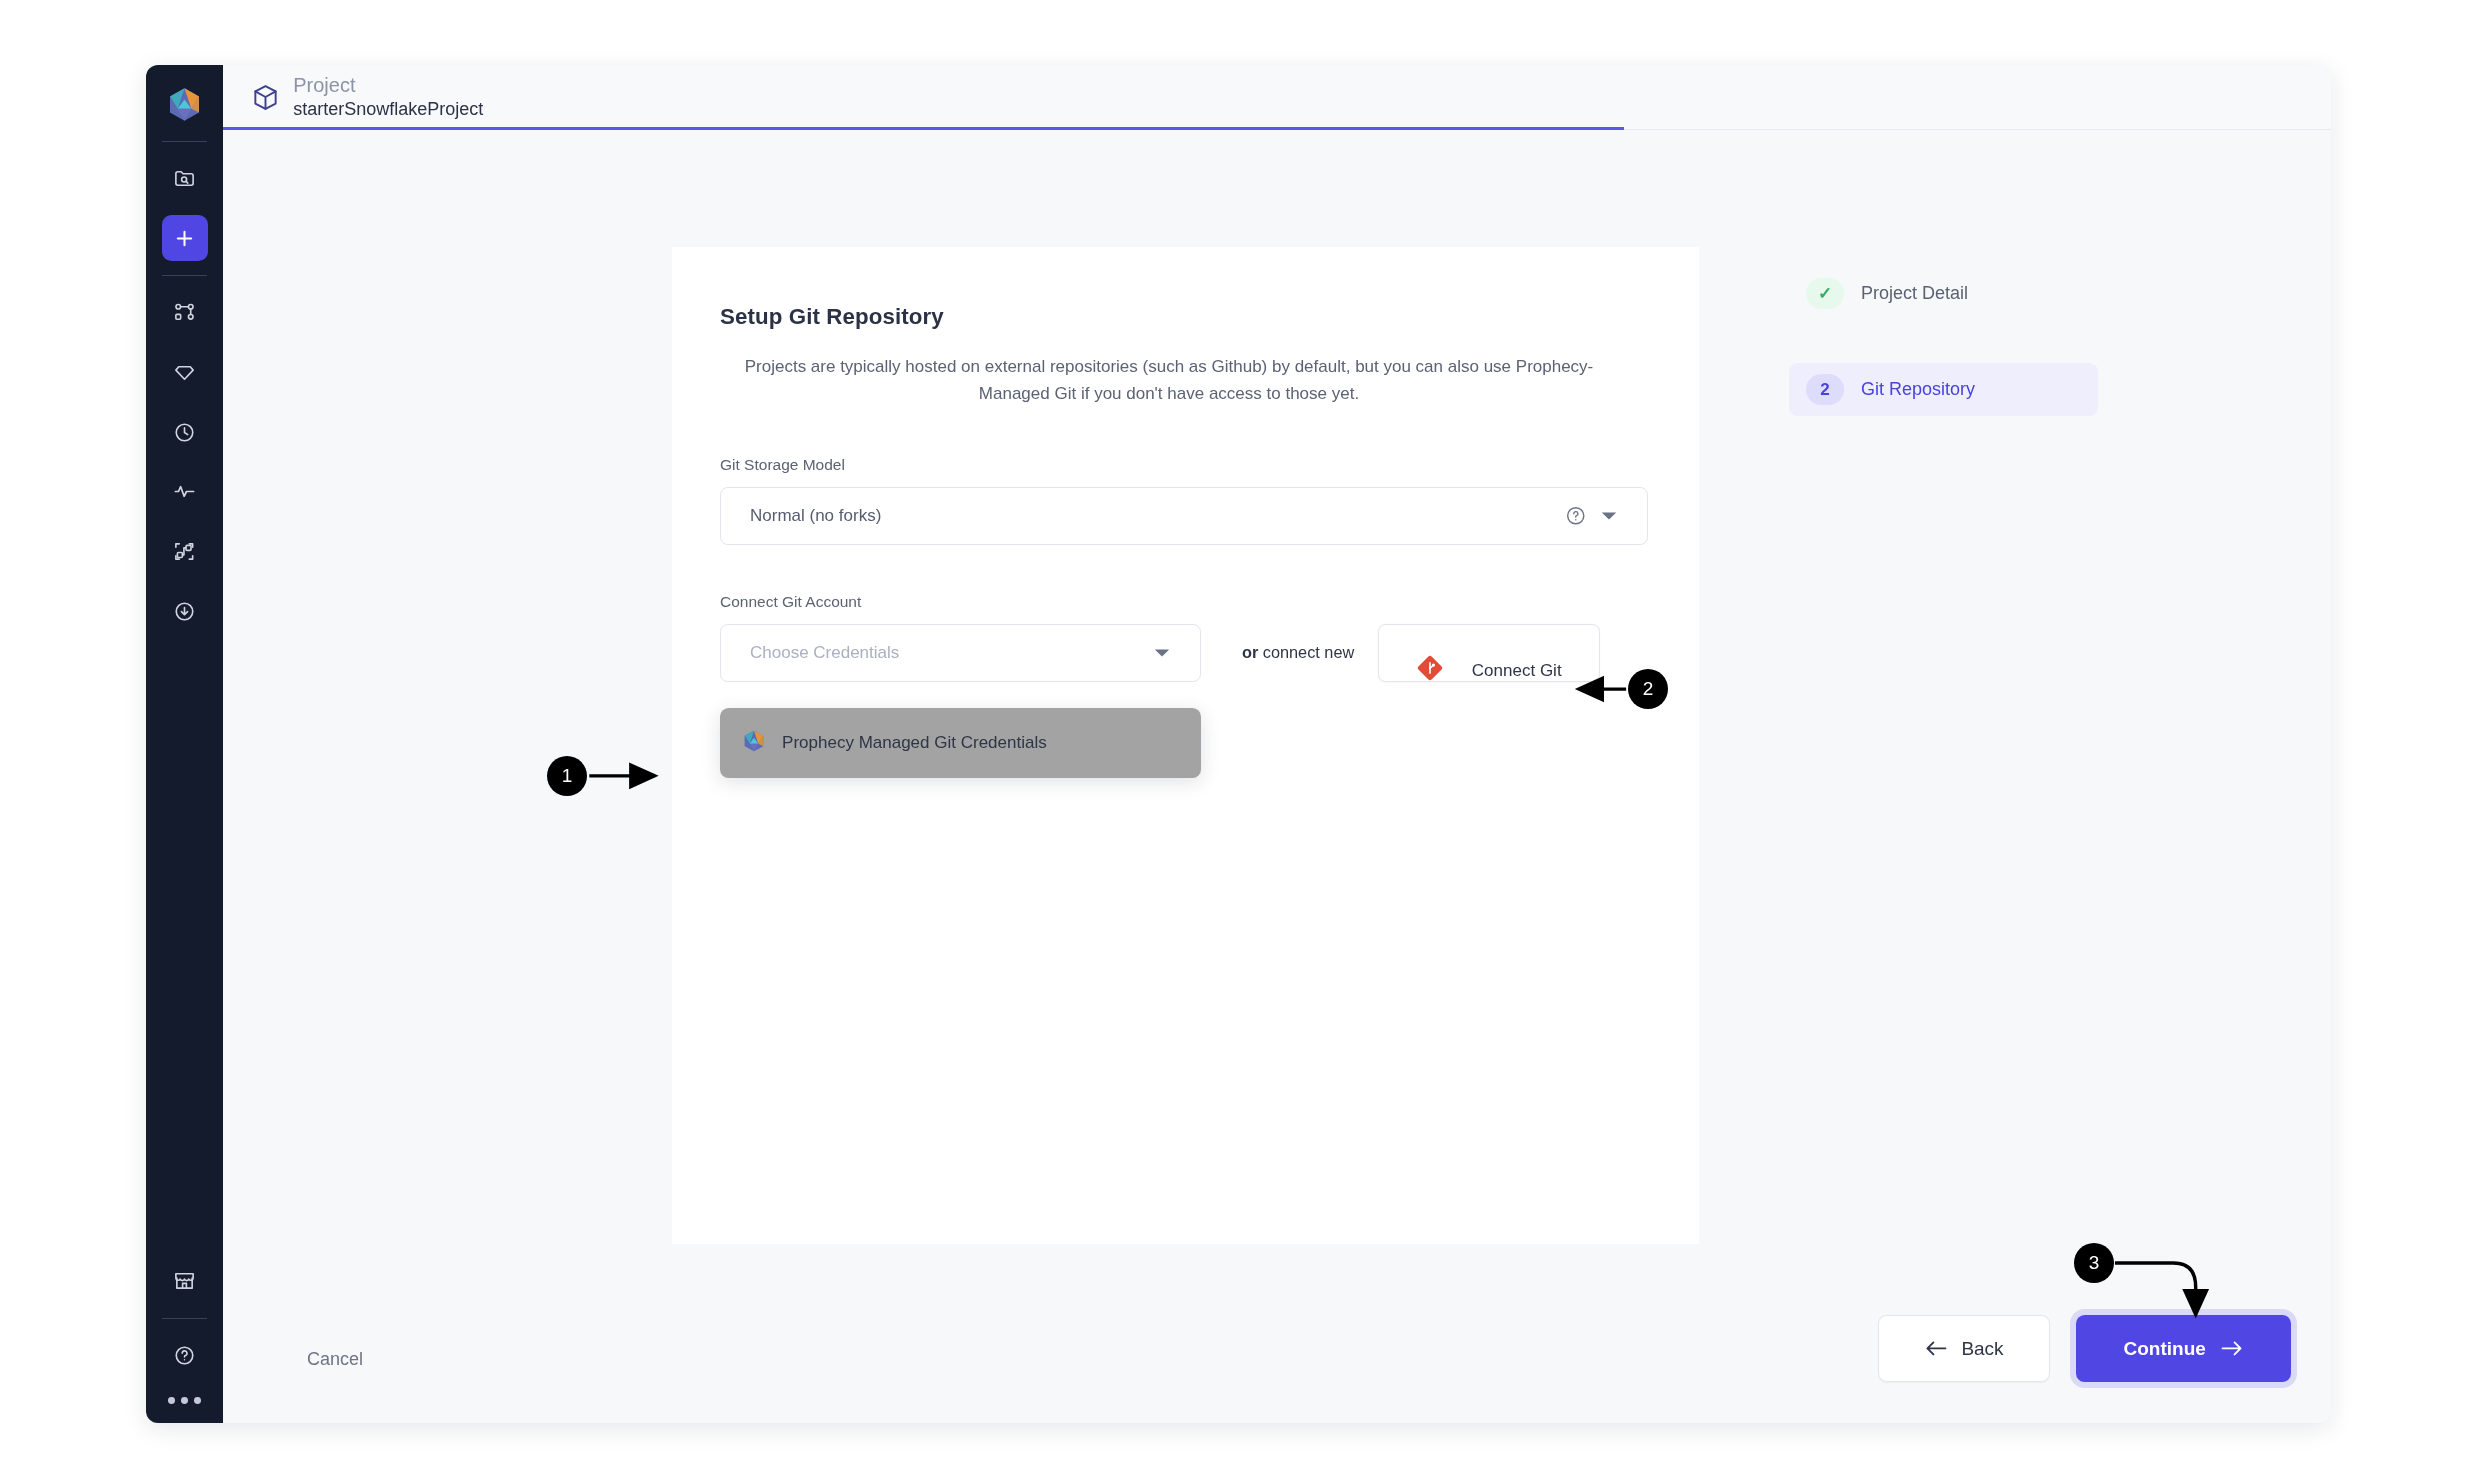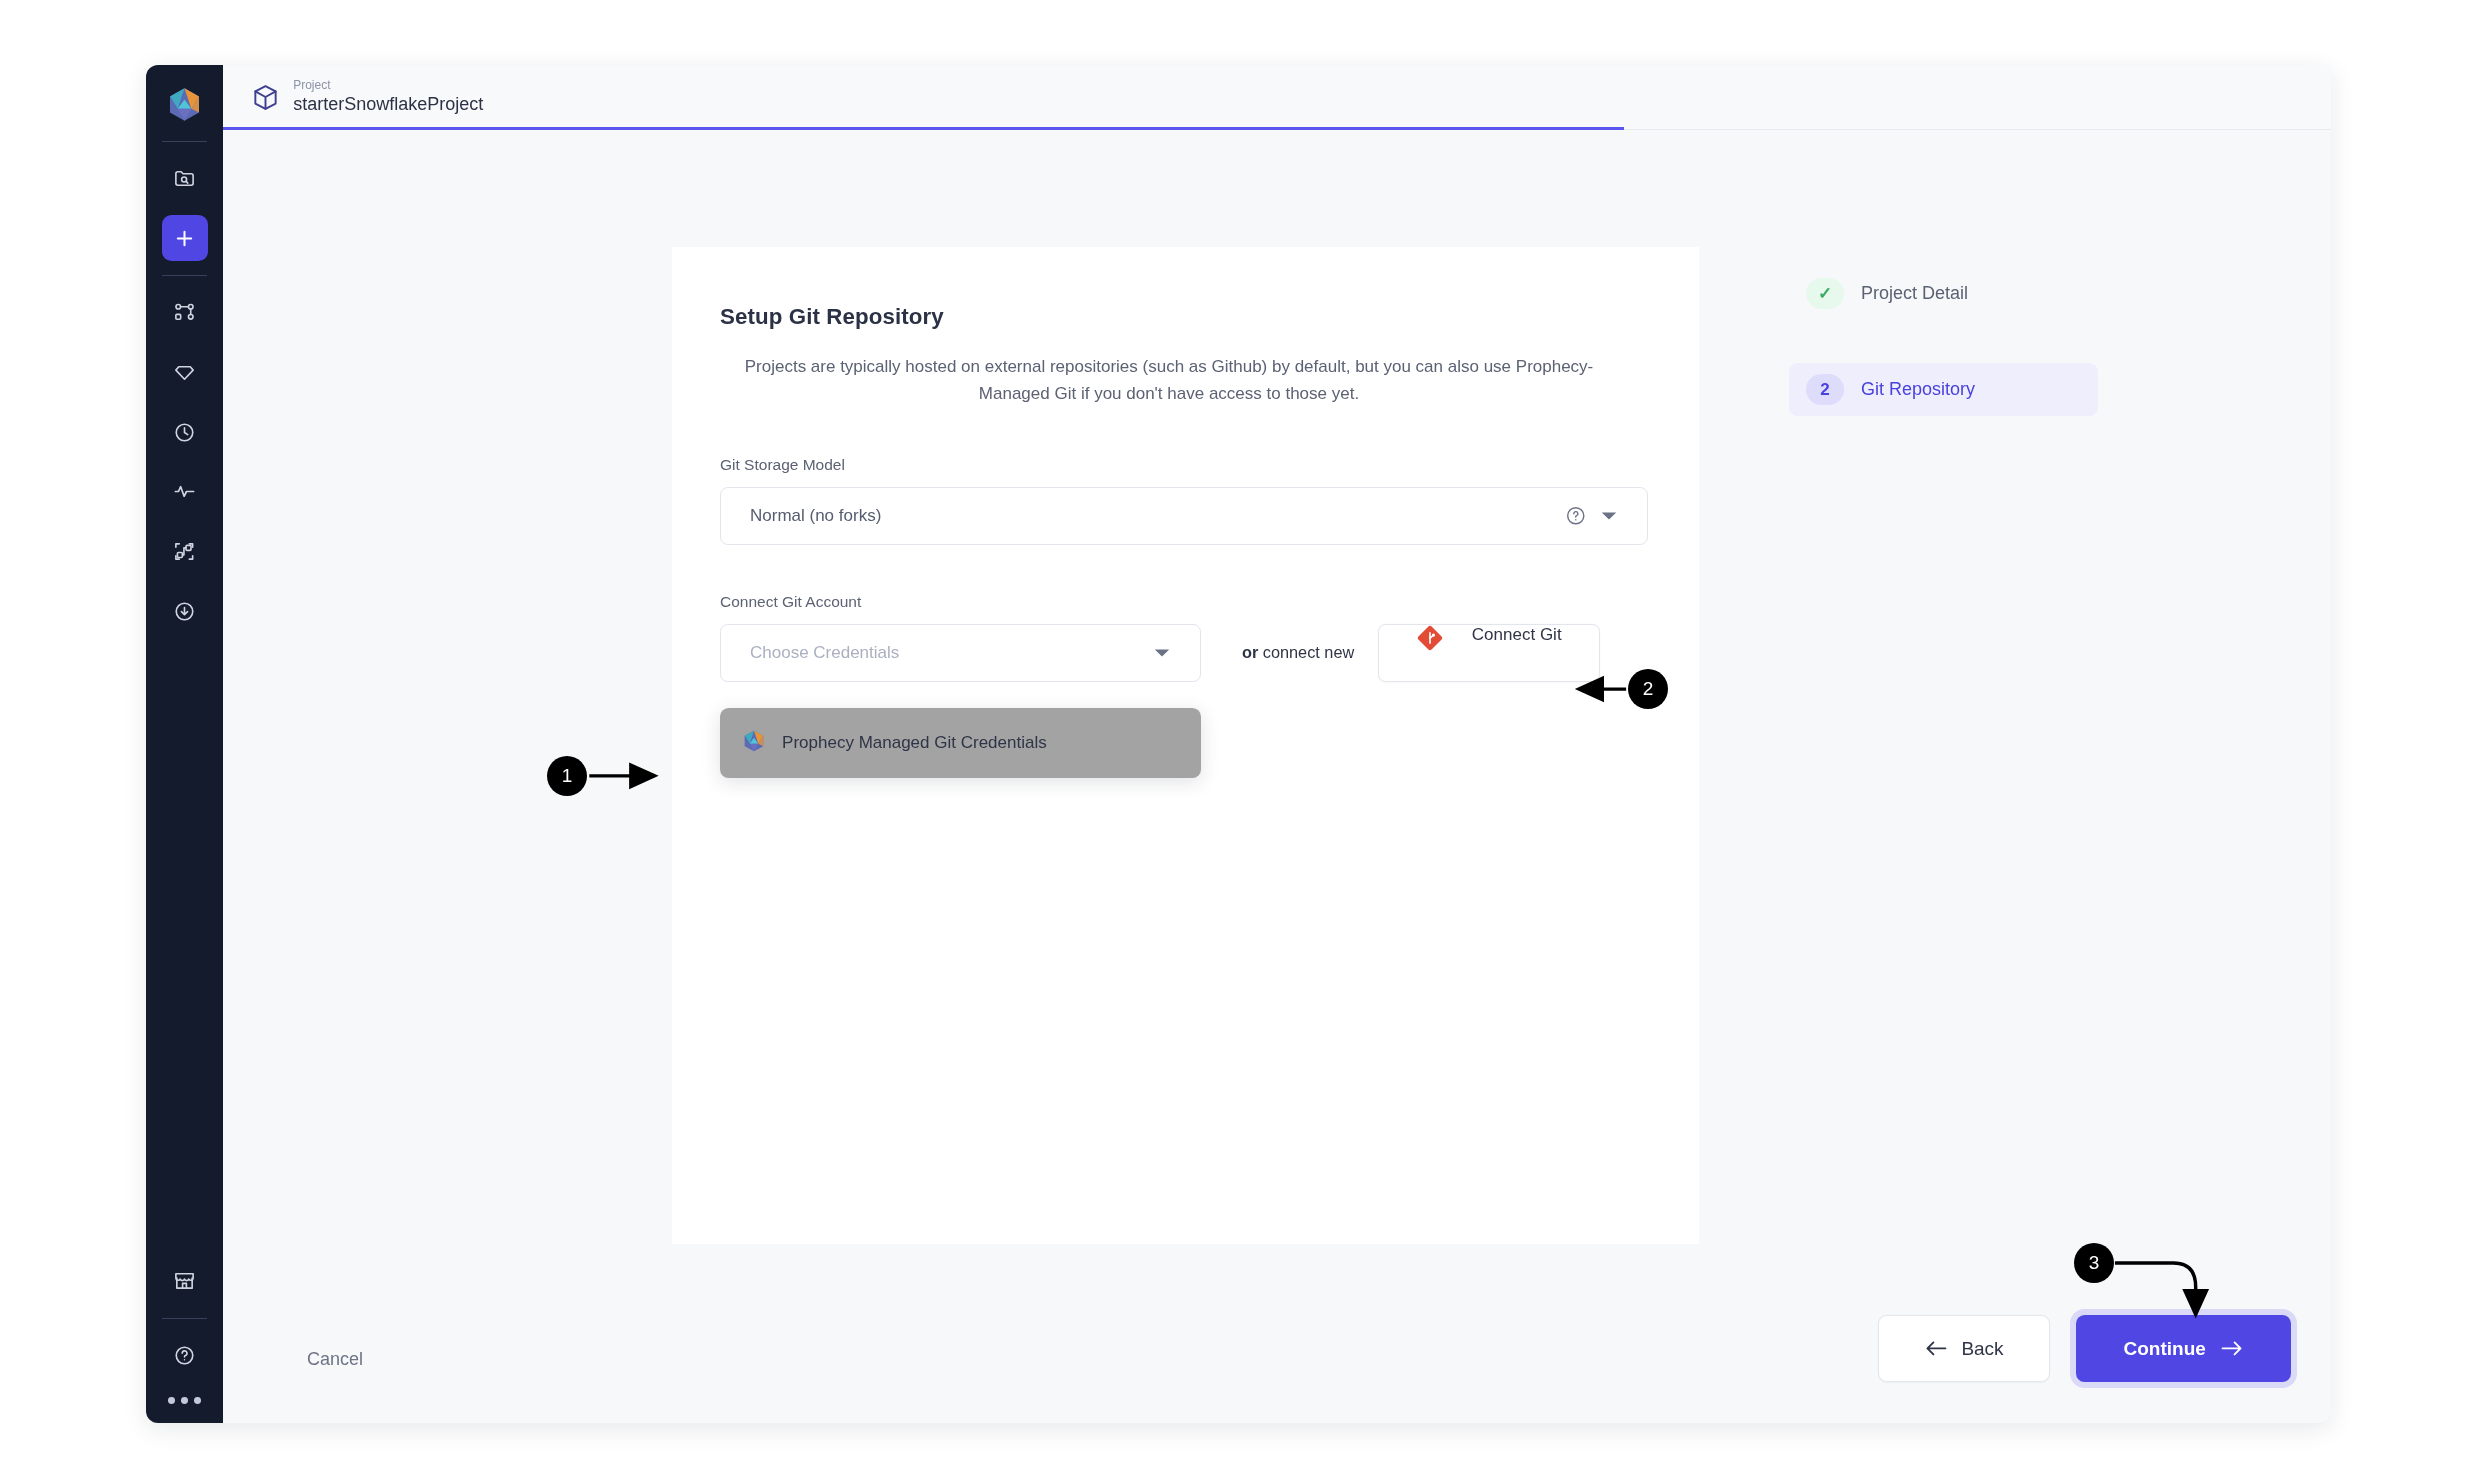--- a/index.html
+++ b/index.html
@@ -56,21 +56,21 @@
     background: #f8f9fb;
     border-bottom: 0.9px solid #e6e8ee;
     display: flex; align-items: center;
     padding-left: 27.5px;
     position: relative;
     flex: none;
   }
   #cube-icon { width: 29px; height: 29px; color: #3f3f8f; margin-right: 13.7px; flex:none; }
   #cube-icon svg { width:100%; height:100%; display:block; }
   .hdr-text { display:flex; flex-direction: column; justify-content:center; }
-  #project-kicker { font-size: 12px; color: #8b93a7; line-height: 1.25; }
+  #project-kicker { font-size: 20px; color: #8b93a7; line-height: 1.25; }
   #project-title { font-size: 18px; color: #2b3245; font-weight: 400; line-height: 1.3; }
   #progress-bar {
     position: absolute; left: 0; bottom: -0.9px;
     height: 3.4px; width: 1401px;
     background: #5b56f0;
   }
 
   
   #pane-body { flex: 1; position: relative; }
 
@@ -109,21 +109,21 @@
 
   #git-storage-select { width: 928px; }
   #credentials-row { display: flex; align-items: center; gap: 0; }
   #credentials-select { width: 481px; }
   #or-connect-new { font-size: 16.3px; color: #2f3547; margin: 0 24px 0 41px; white-space: nowrap; }
   #or-connect-new b { font-weight: 700; }
   #connect-git-btn {
     height: 58px; min-width: 222px;
     border: 0.9px solid #e2e5ec; border-radius: 7.7px;
     background: #fff;
-    display: flex; align-items: flex-start; justify-content: center; gap: 29px;
+    display: flex; align-items: flex-end; justify-content: center; gap: 29px;
     font-size: 17px; color: #2f3547;
     box-shadow: 0 0.9px 1.7px rgba(20,25,45,0.04);
   }
   #connect-git-btn svg { width: 26px; height: 26px; display:block; }
 
   #credentials-dropdown {
     margin-top: 26px;
     width: 481px; height: 70px;
     background: #a3a3a3;
     border-radius: 8.6px;

